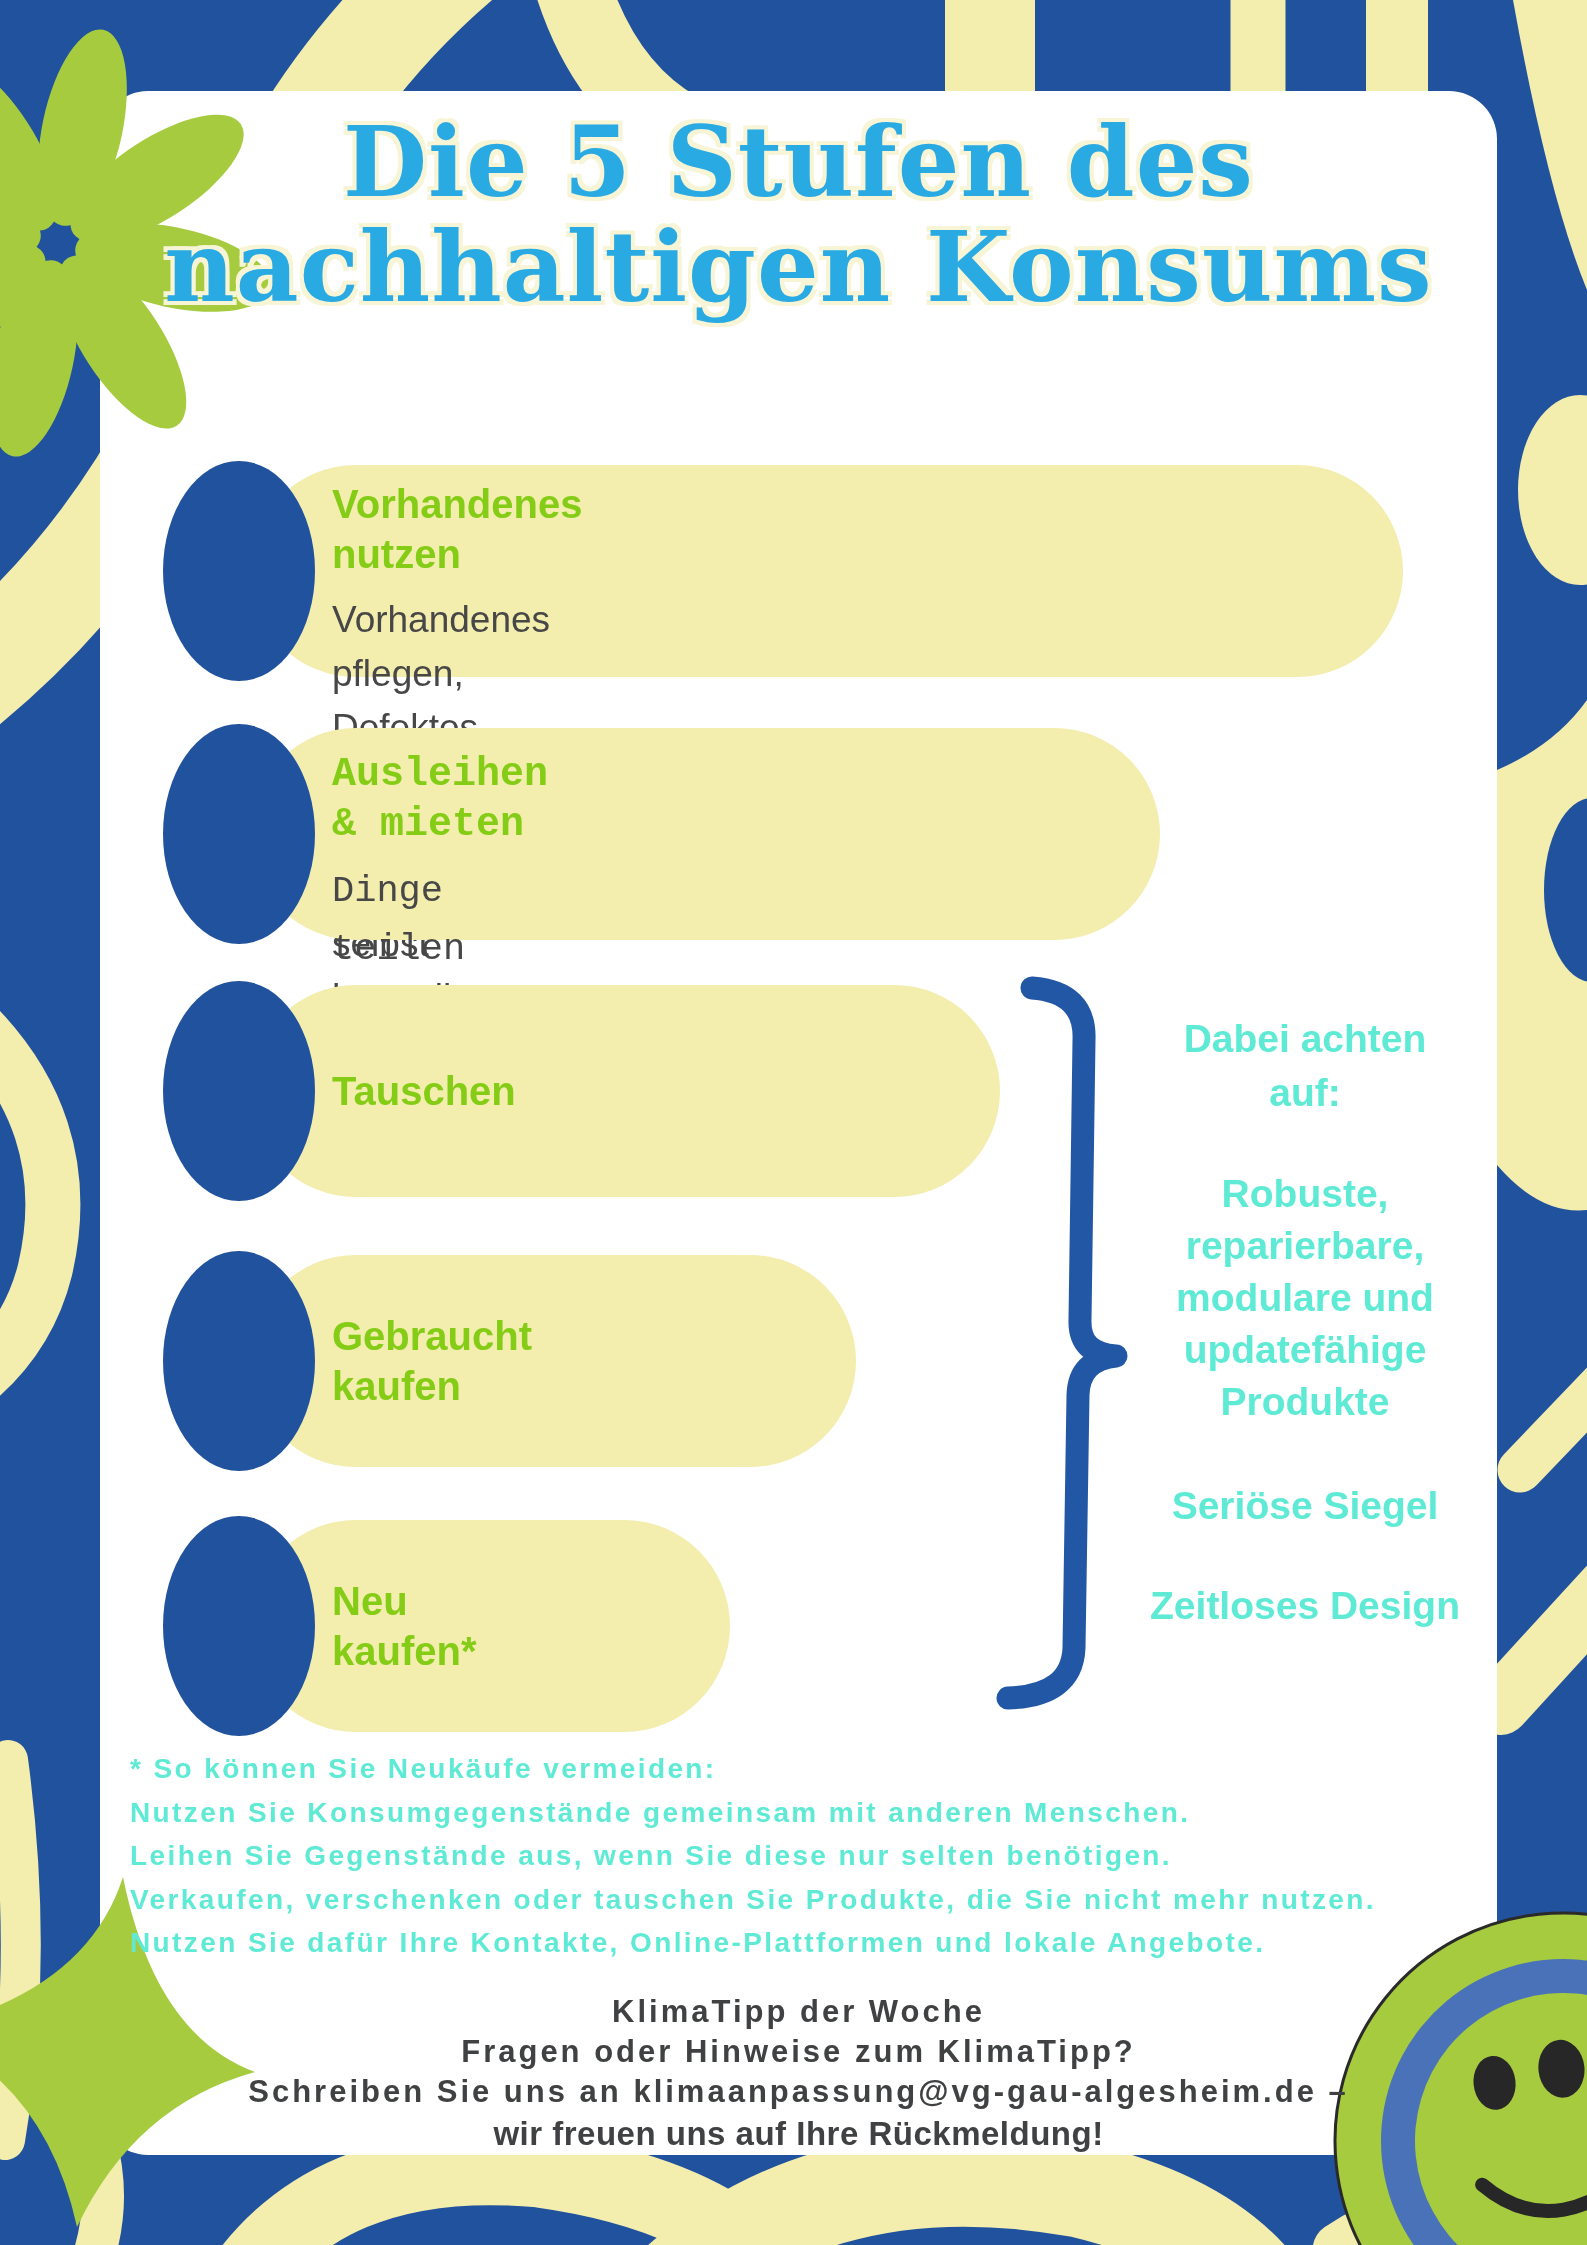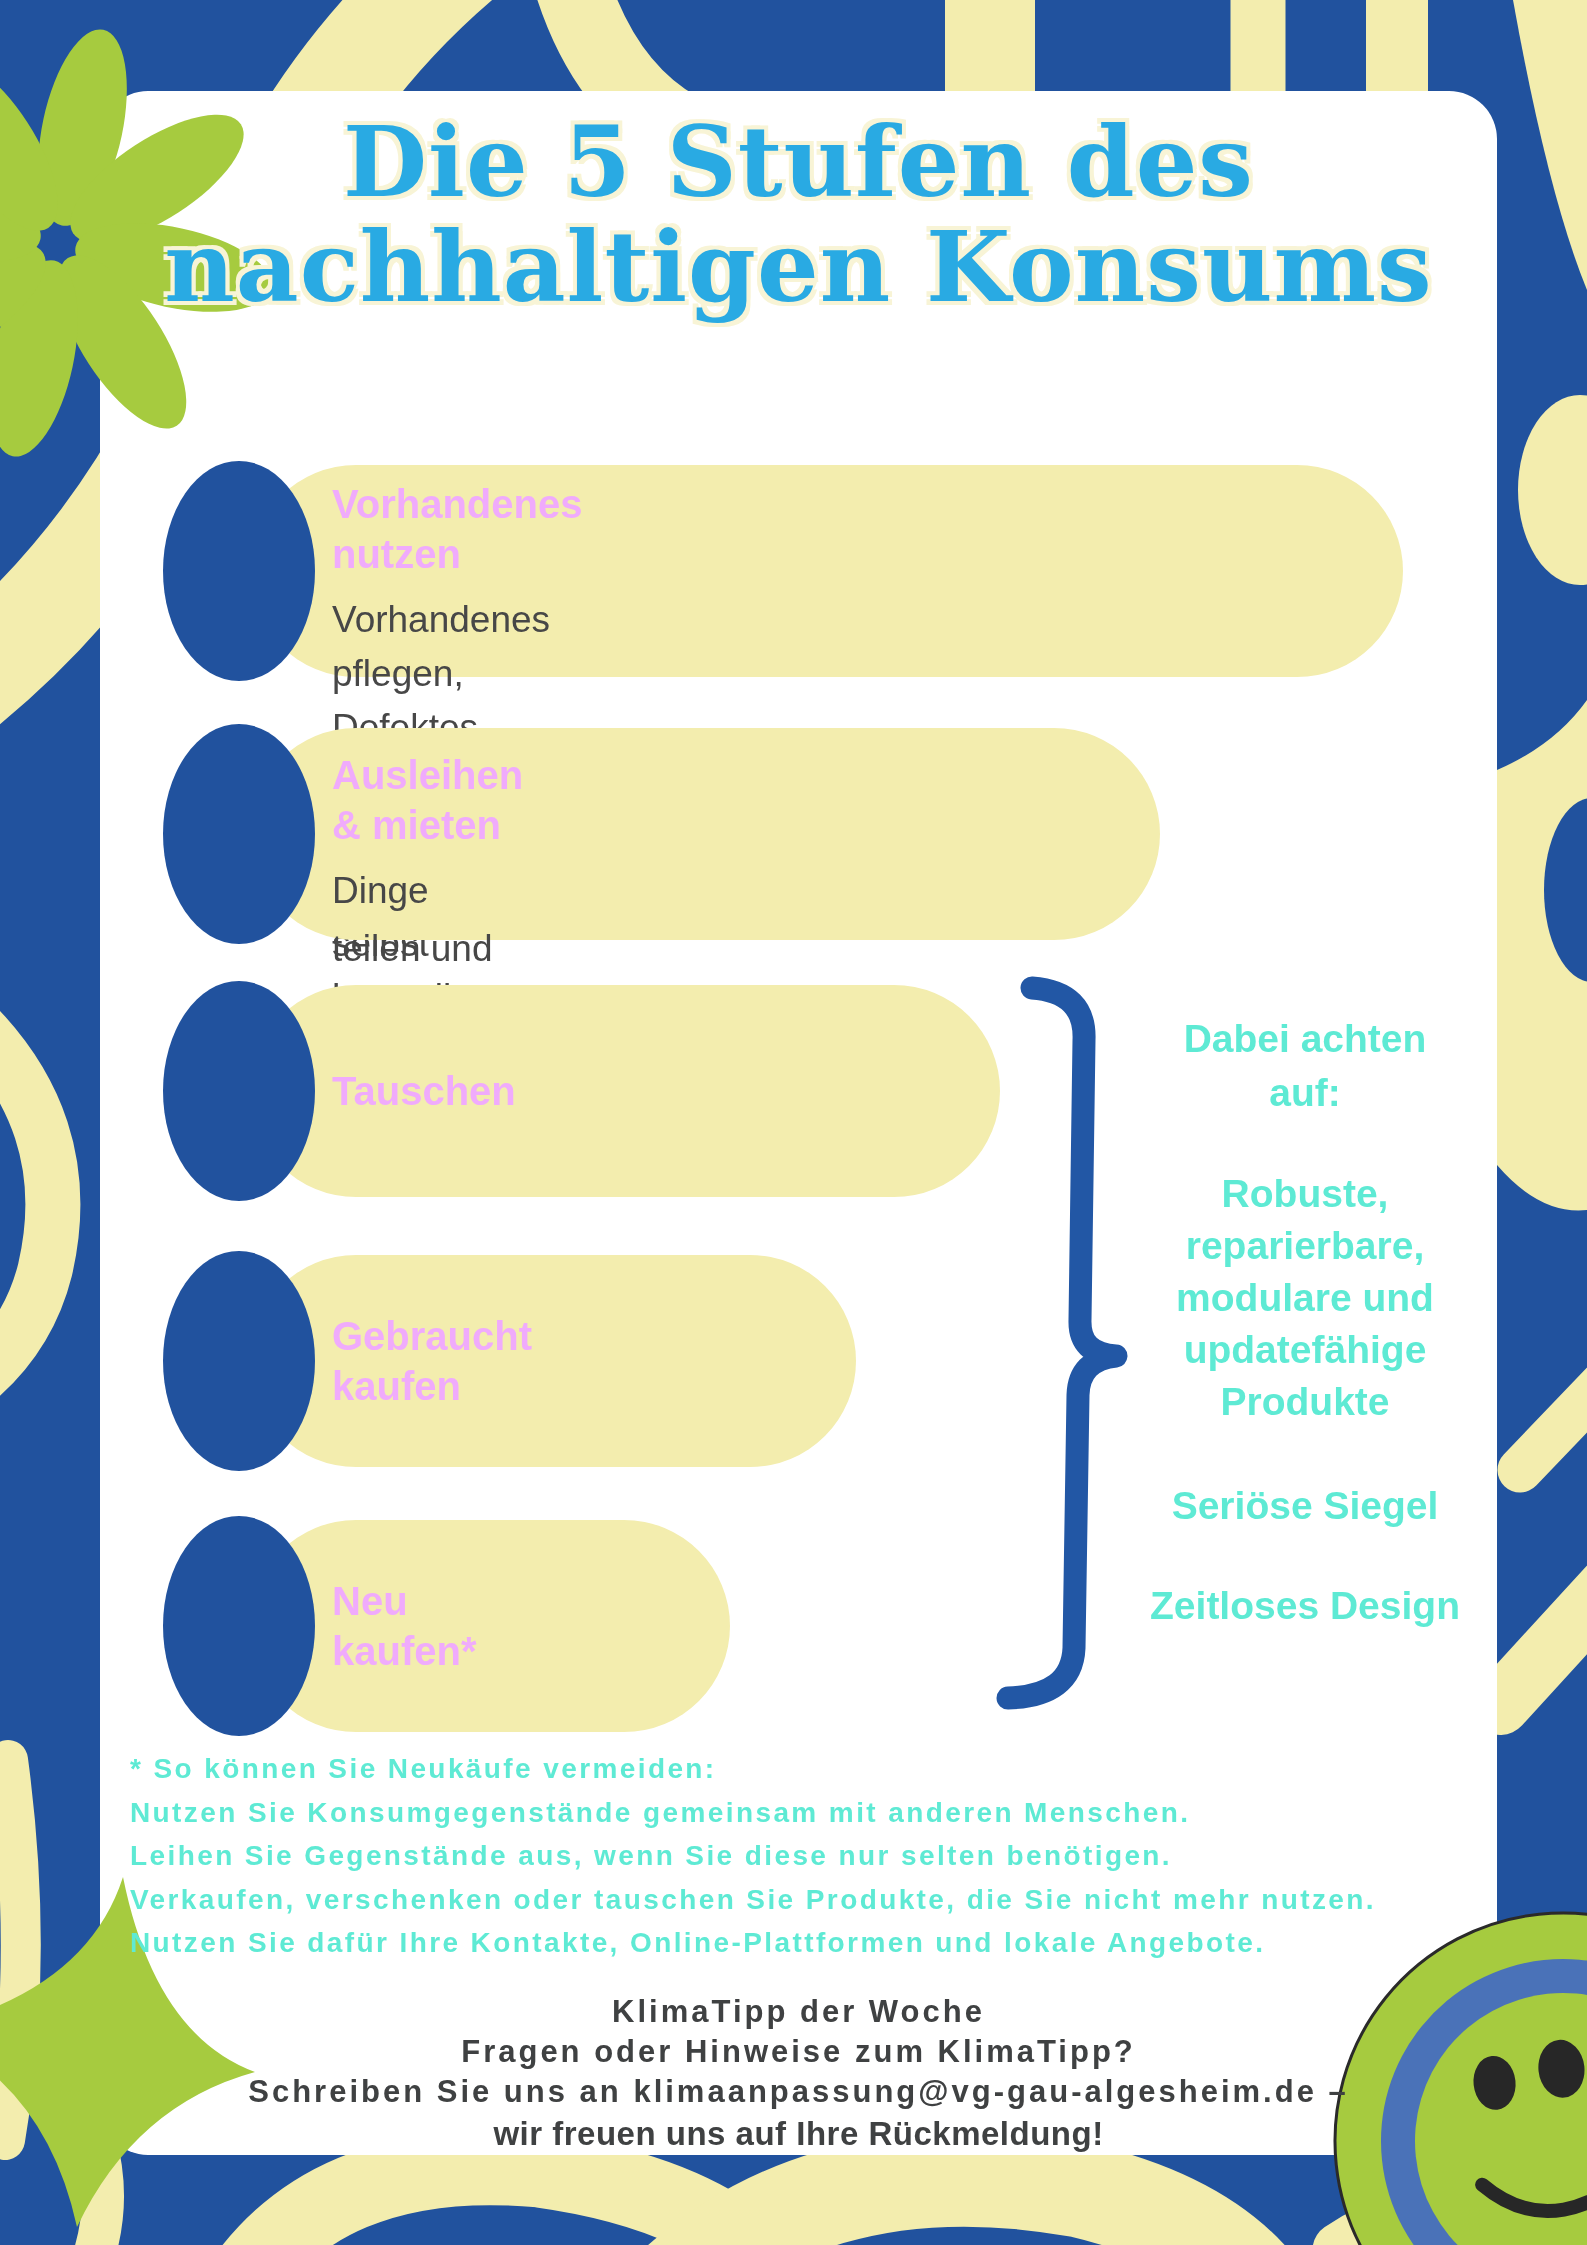--- a/index.html
+++ b/index.html
@@ -12,21 +12,21 @@
          font-family:"DejaVu Serif","Liberation Serif",serif;font-weight:900;
          font-size:97px;color:#29aae3;letter-spacing:1px;
          text-shadow:4px 4px 0 #f8f4d6,-4px 4px 0 #f8f4d6,4px -4px 0 #f8f4d6,-4px -4px 0 #f8f4d6;}
   .title.l1{top:105px;}
   .title.l2{top:210px;}
 
   .step{position:absolute;}
   .pill{position:absolute;left:250px;top:0;height:212px;background:#f3edae;border-radius:106px;}
   .dot{position:absolute;left:163px;width:152px;height:220px;border-radius:50%;background:#21529e;}
   .step-text{position:absolute;left:332px;top:0;color:#3e4043;}
-  .step-heading{font-weight:bold;font-size:40px;line-height:50px;color:#f0abfc;}
+  .step-heading{font-weight:bold;font-size:40px;line-height:50px;color:#84cc16;}
   .step-desc{font-size:37px;line-height:54px;color:#474747;white-space:pre-line;margin-top:14px;}
   .single .step-text{display:flex;align-items:center;height:212px;}
 
   .aside{position:absolute;left:1105px;top:1012px;width:400px;text-align:center;
          color:#5eead4;font-weight:bold;font-size:39px;line-height:54px;}
   .aside .item{margin-top:48px;white-space:pre-line;line-height:52px;}
   .aside .item.first{margin-top:52px;}
 
   .footnote{position:absolute;left:130px;top:1747px;width:1300px;
             font-weight:bold;font-size:28px;line-height:43.5px;letter-spacing:2.4px;
@@ -104,21 +104,21 @@
       <div class="step-text" style="padding-top:14px;">
         <div class="step-heading">Vorhandenes nutzen</div>
         <div class="step-desc">Vorhandenes pflegen, Defektes reparieren,
 Gegenstände upcyclen oder selbst herstellen</div>
       </div>
     </div>
 
     <div class="step" style="top:728px;">
       <div class="pill" style="width:910px;"></div>
       <div class="dot" style="top:-4px;"></div>
-      <div class="step-text" style="padding-top:22px;">
+      <div class="step-text" style="padding-top:22px;font-family:Liberation Mono, monospace;">
         <div class="step-heading">Ausleihen &amp; mieten</div>
         <div class="step-desc" style="line-height:58px;margin-top:12px;">Dinge teilen und gemeinsam
 nutzen</div>
       </div>
     </div>
 
     <div class="step single" style="top:985px;">
       <div class="pill" style="width:750px;"></div>
       <div class="dot" style="top:-4px;"></div>
       <div class="step-text">

